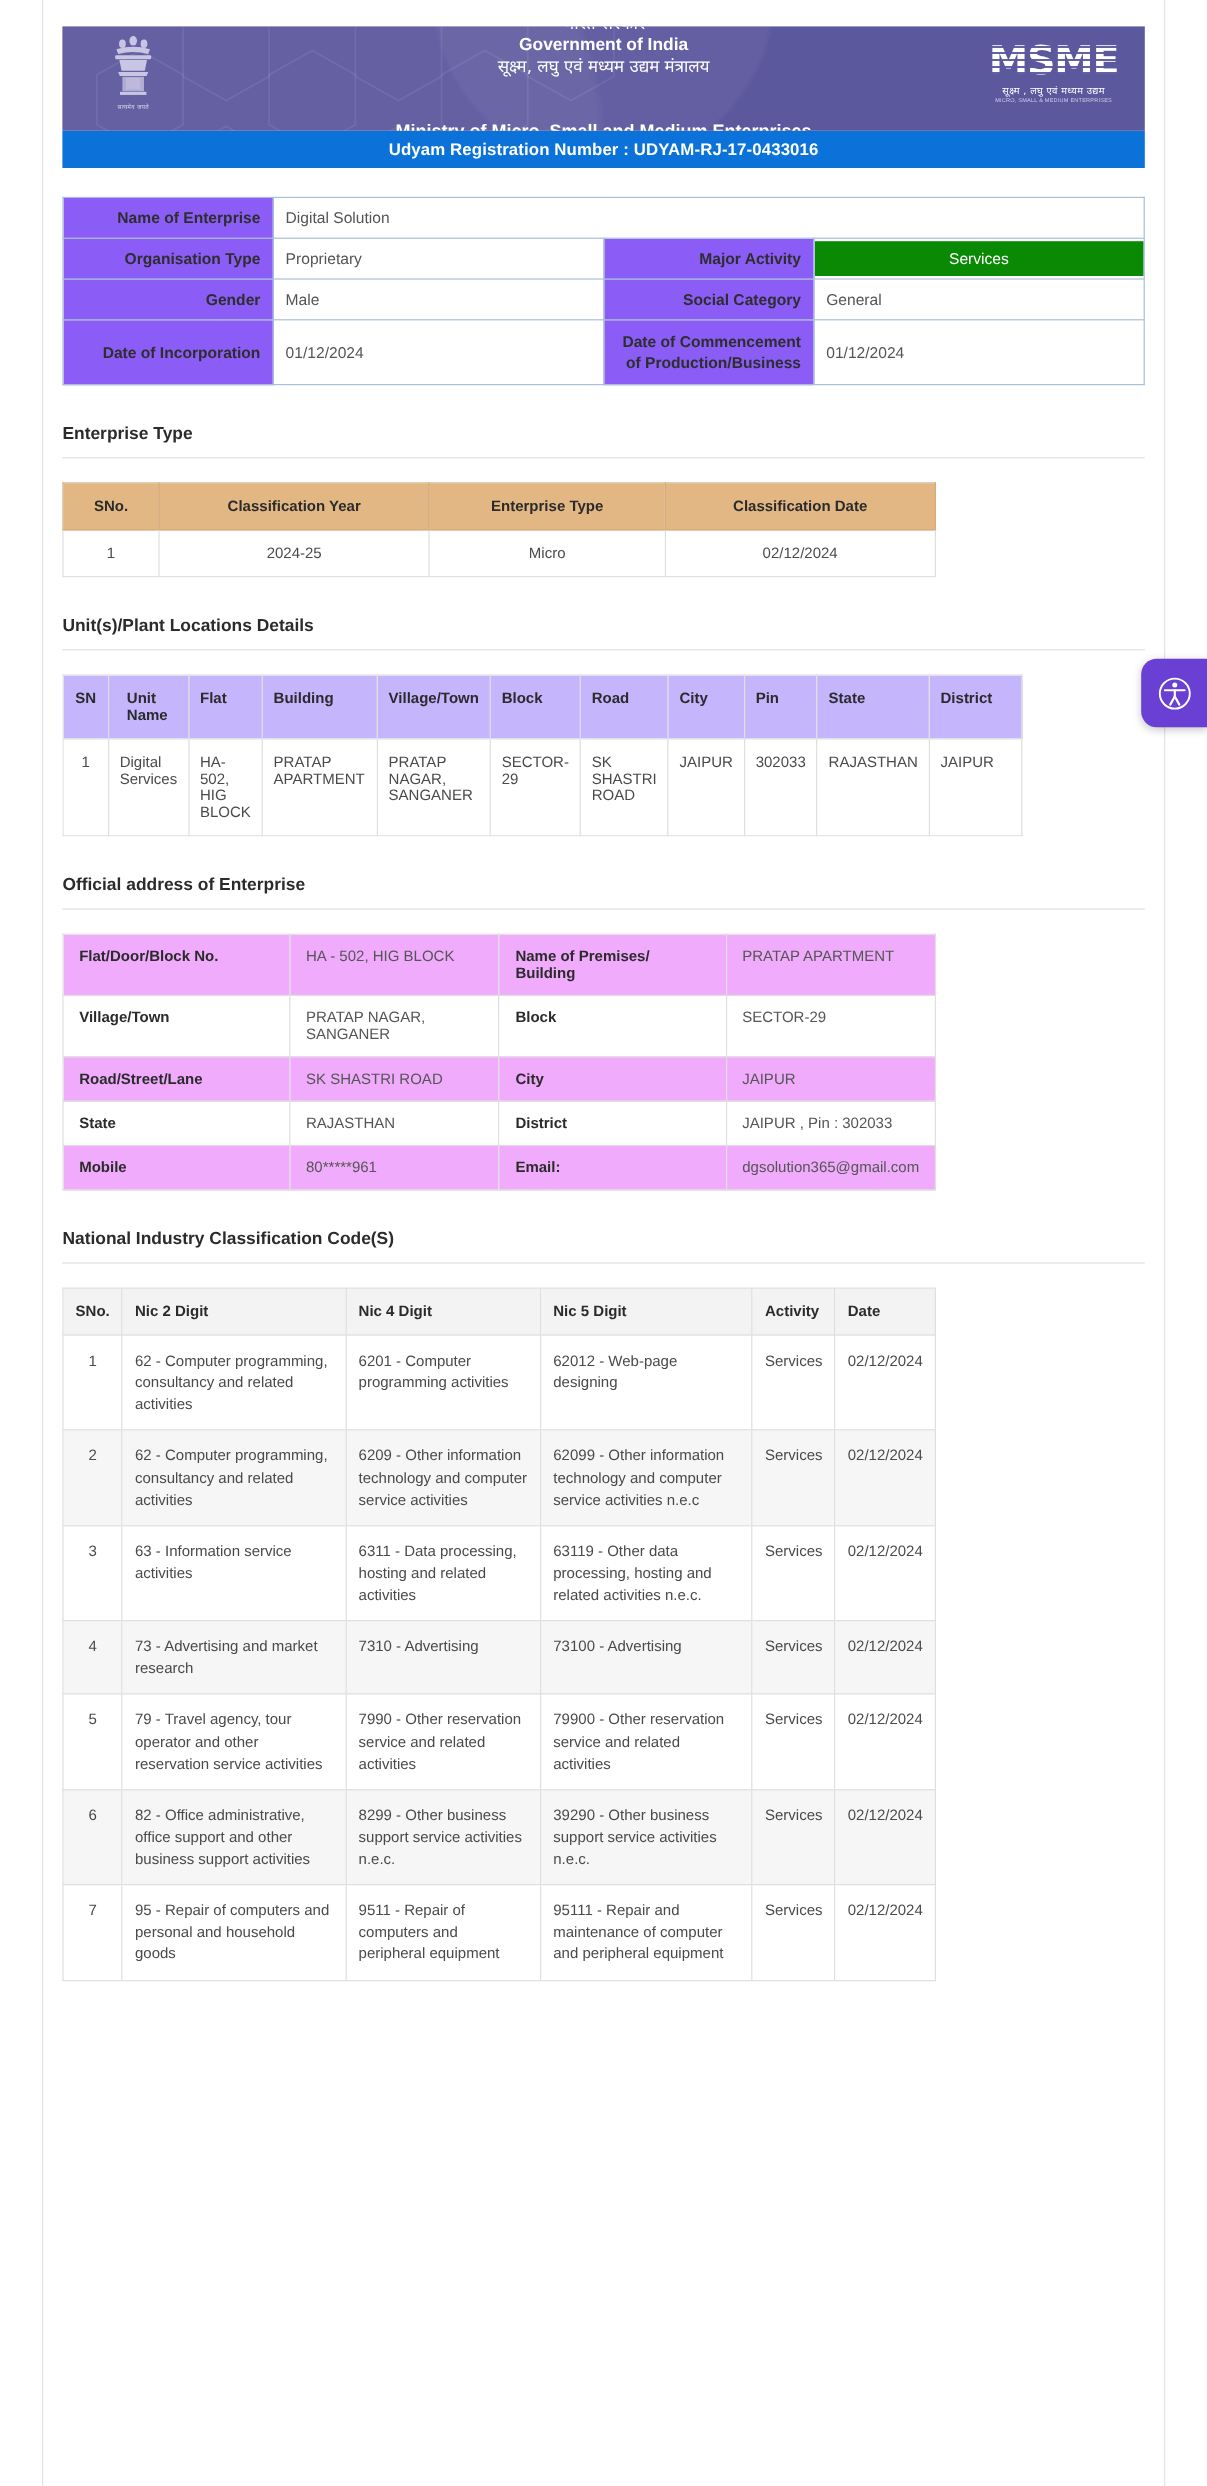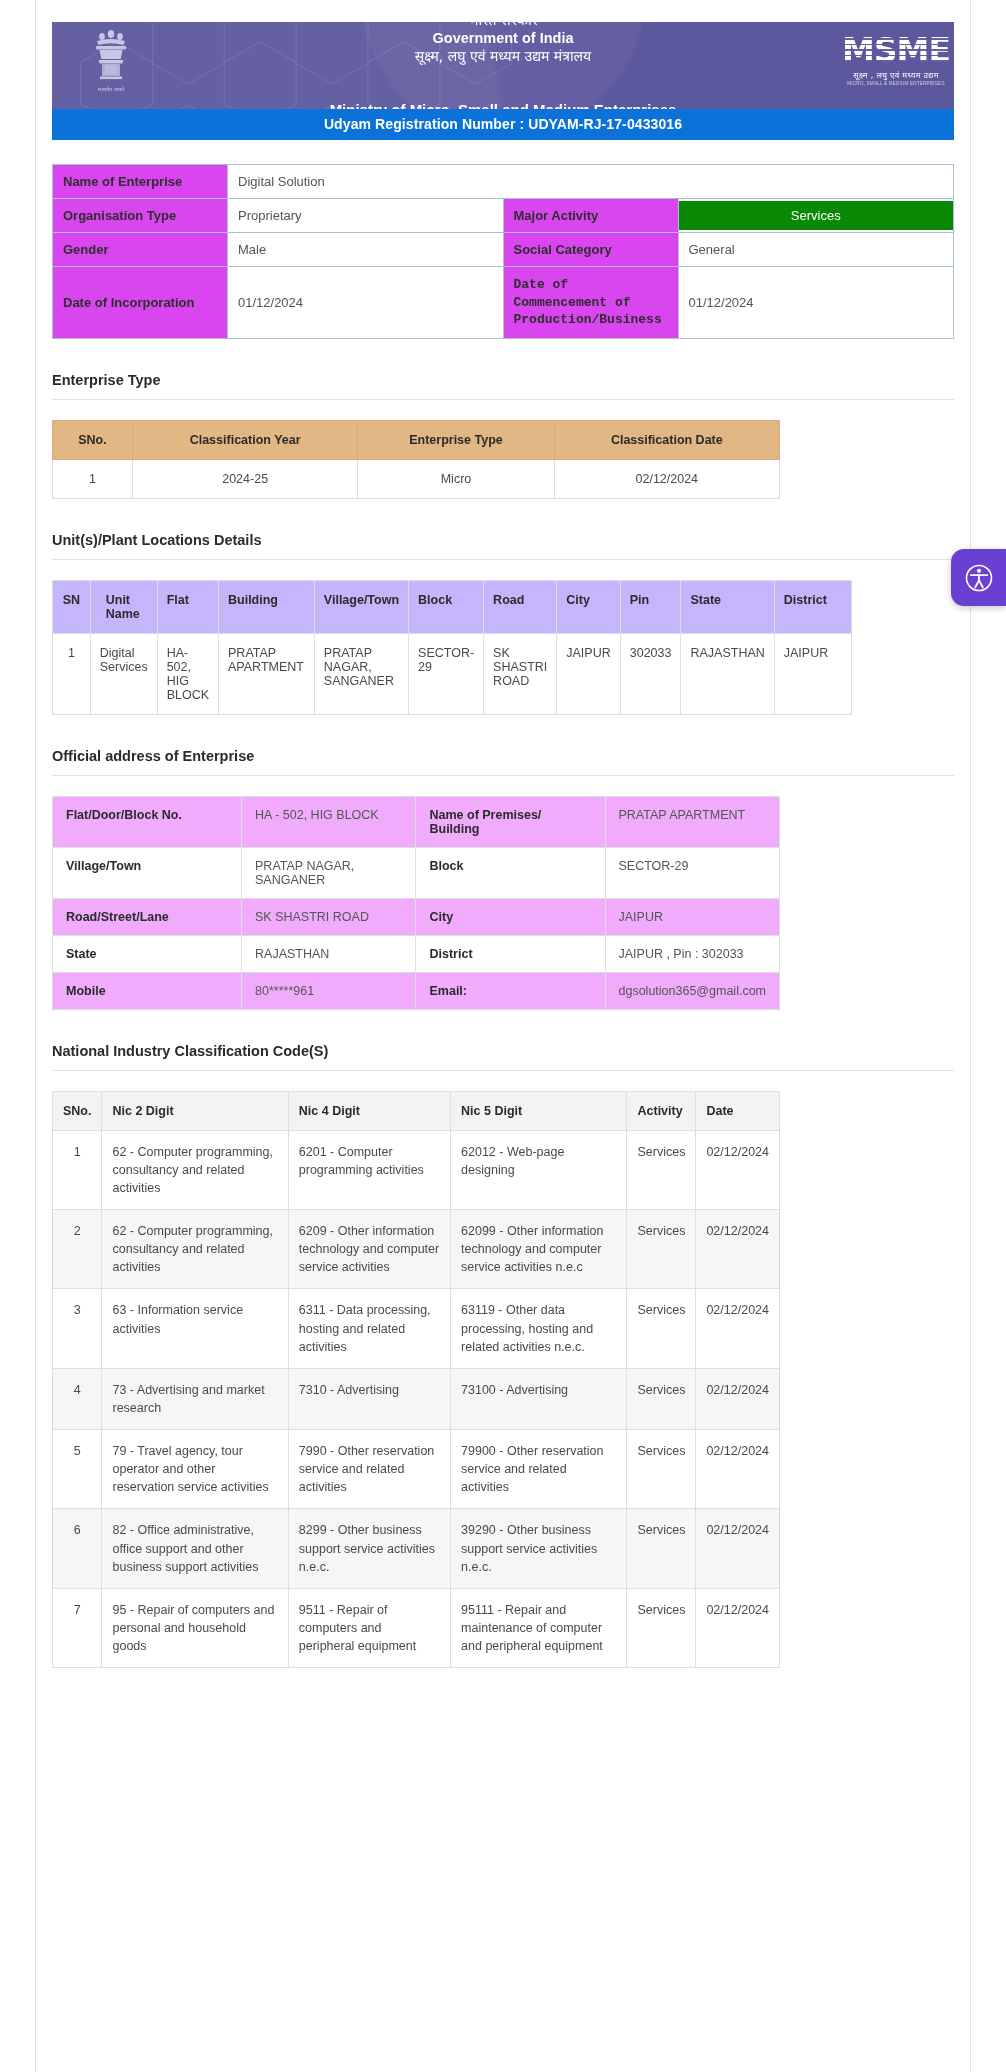--- a/index.html
+++ b/index.html
@@ -62,21 +62,21 @@
   .banner-center .l2 {
     color: #ffffff; font-size: 14.5px; font-weight: bold;
   }
   .banner-center .l3 {
     color: #ffffff; font-size: 14px; font-family: "DejaVu Sans", sans-serif;
   }
   .banner-center .l4 {
     color: #ffffff; font-size: 15px; font-weight: bold; margin-top: 36px;
   }
   .msme-logo {
-    position: absolute; right: 4px; top: 12px; z-index: 3;
+    position: absolute; right: 22px; top: 12px; z-index: 3;
     display: flex; flex-direction: column; align-items: center;
   }
   .msme-mark {
     font-family: "DejaVu Sans", sans-serif;
     font-weight: bold; font-size: 33px; color: #ffffff;
     letter-spacing: -1px; line-height: 1;
     position: relative;
   }
   .msme-mark .stripes {
     position:absolute; left:0; right:0; top:0; bottom:0;
@@ -106,22 +106,22 @@
   
   table { border-collapse: collapse; width: 100%; }
   .tbl-top { margin-top: 24px; font-size: 13px; }
   .tbl-top td {
     border: 1px solid #a8c0d8;
     padding: 9px 10px;
     vertical-align: middle;
     color: #3d3d3d;
   }
   .tbl-top td.lbl {
-    text-align: left; font-weight: bold; color: #2e2e2e;
-    width: 175px; background: #d946ef;
+    text-align: right; font-weight: bold; color: #2e2e2e;
+    width: 175px; background: #8b5cf6;
   }
   .tbl-top td.val { color: #555; }
   .badge-services {
     display: block;
     background: #0a8a04;
     color: #ffffff;
     text-align: center;
     font-weight: normal;
     padding: 7px 0;
     margin: -9px -10px;
@@ -298,21 +298,21 @@
       </tr>
       <tr>
         <td class="lbl">Gender</td>
         <td class="val">Male</td>
         <td class="lbl">Social Category</td>
         <td class="val">General</td>
       </tr>
       <tr>
         <td class="lbl" style="padding-top:16px;padding-bottom:16px;">Date of Incorporation</td>
         <td class="val">01/12/2024</td>
-        <td class="lbl" style="line-height:1.35;font-family:Liberation Mono, monospace;">Date of Commencement of Production/Business</td>
+        <td class="lbl" style="line-height:1.35;">Date of Commencement of Production/Business</td>
         <td class="val">01/12/2024</td>
       </tr>
     </tbody>
   </table>
 
   <h3 class="sec-head">Enterprise Type</h3>
   <hr class="sec-rule">
 
   <table class="tbl-grid tbl-etype">
     <colgroup>

